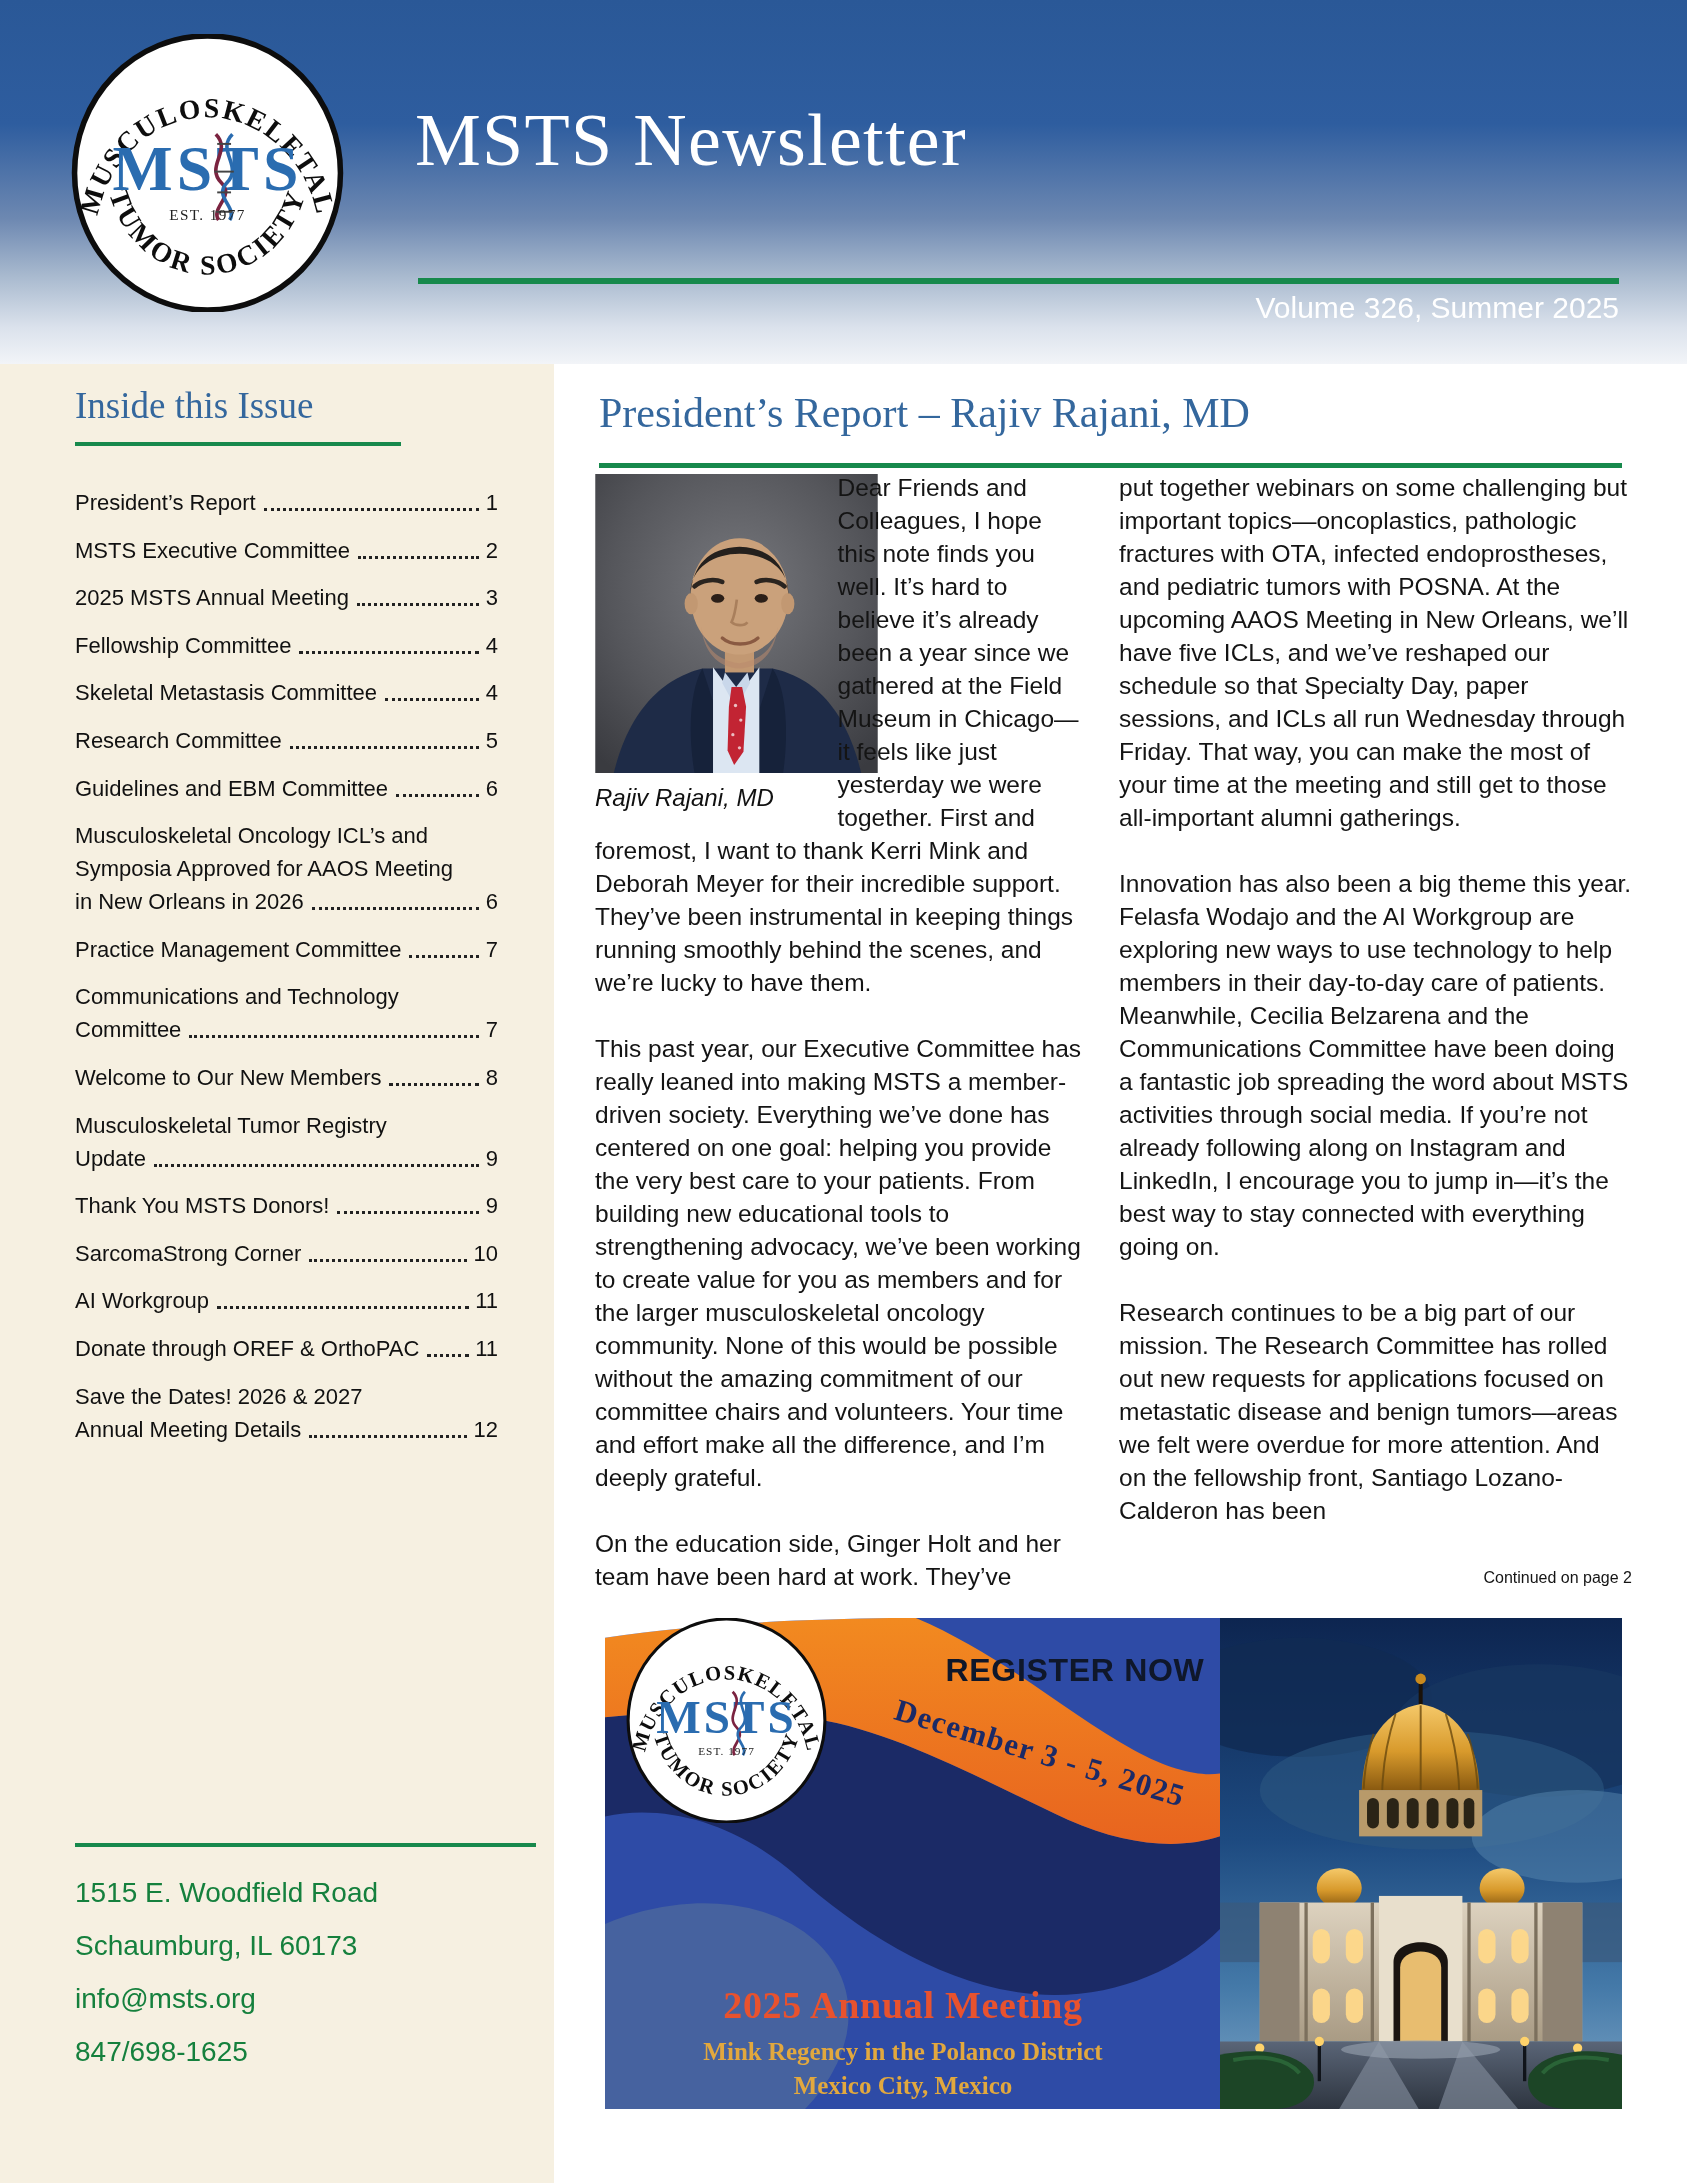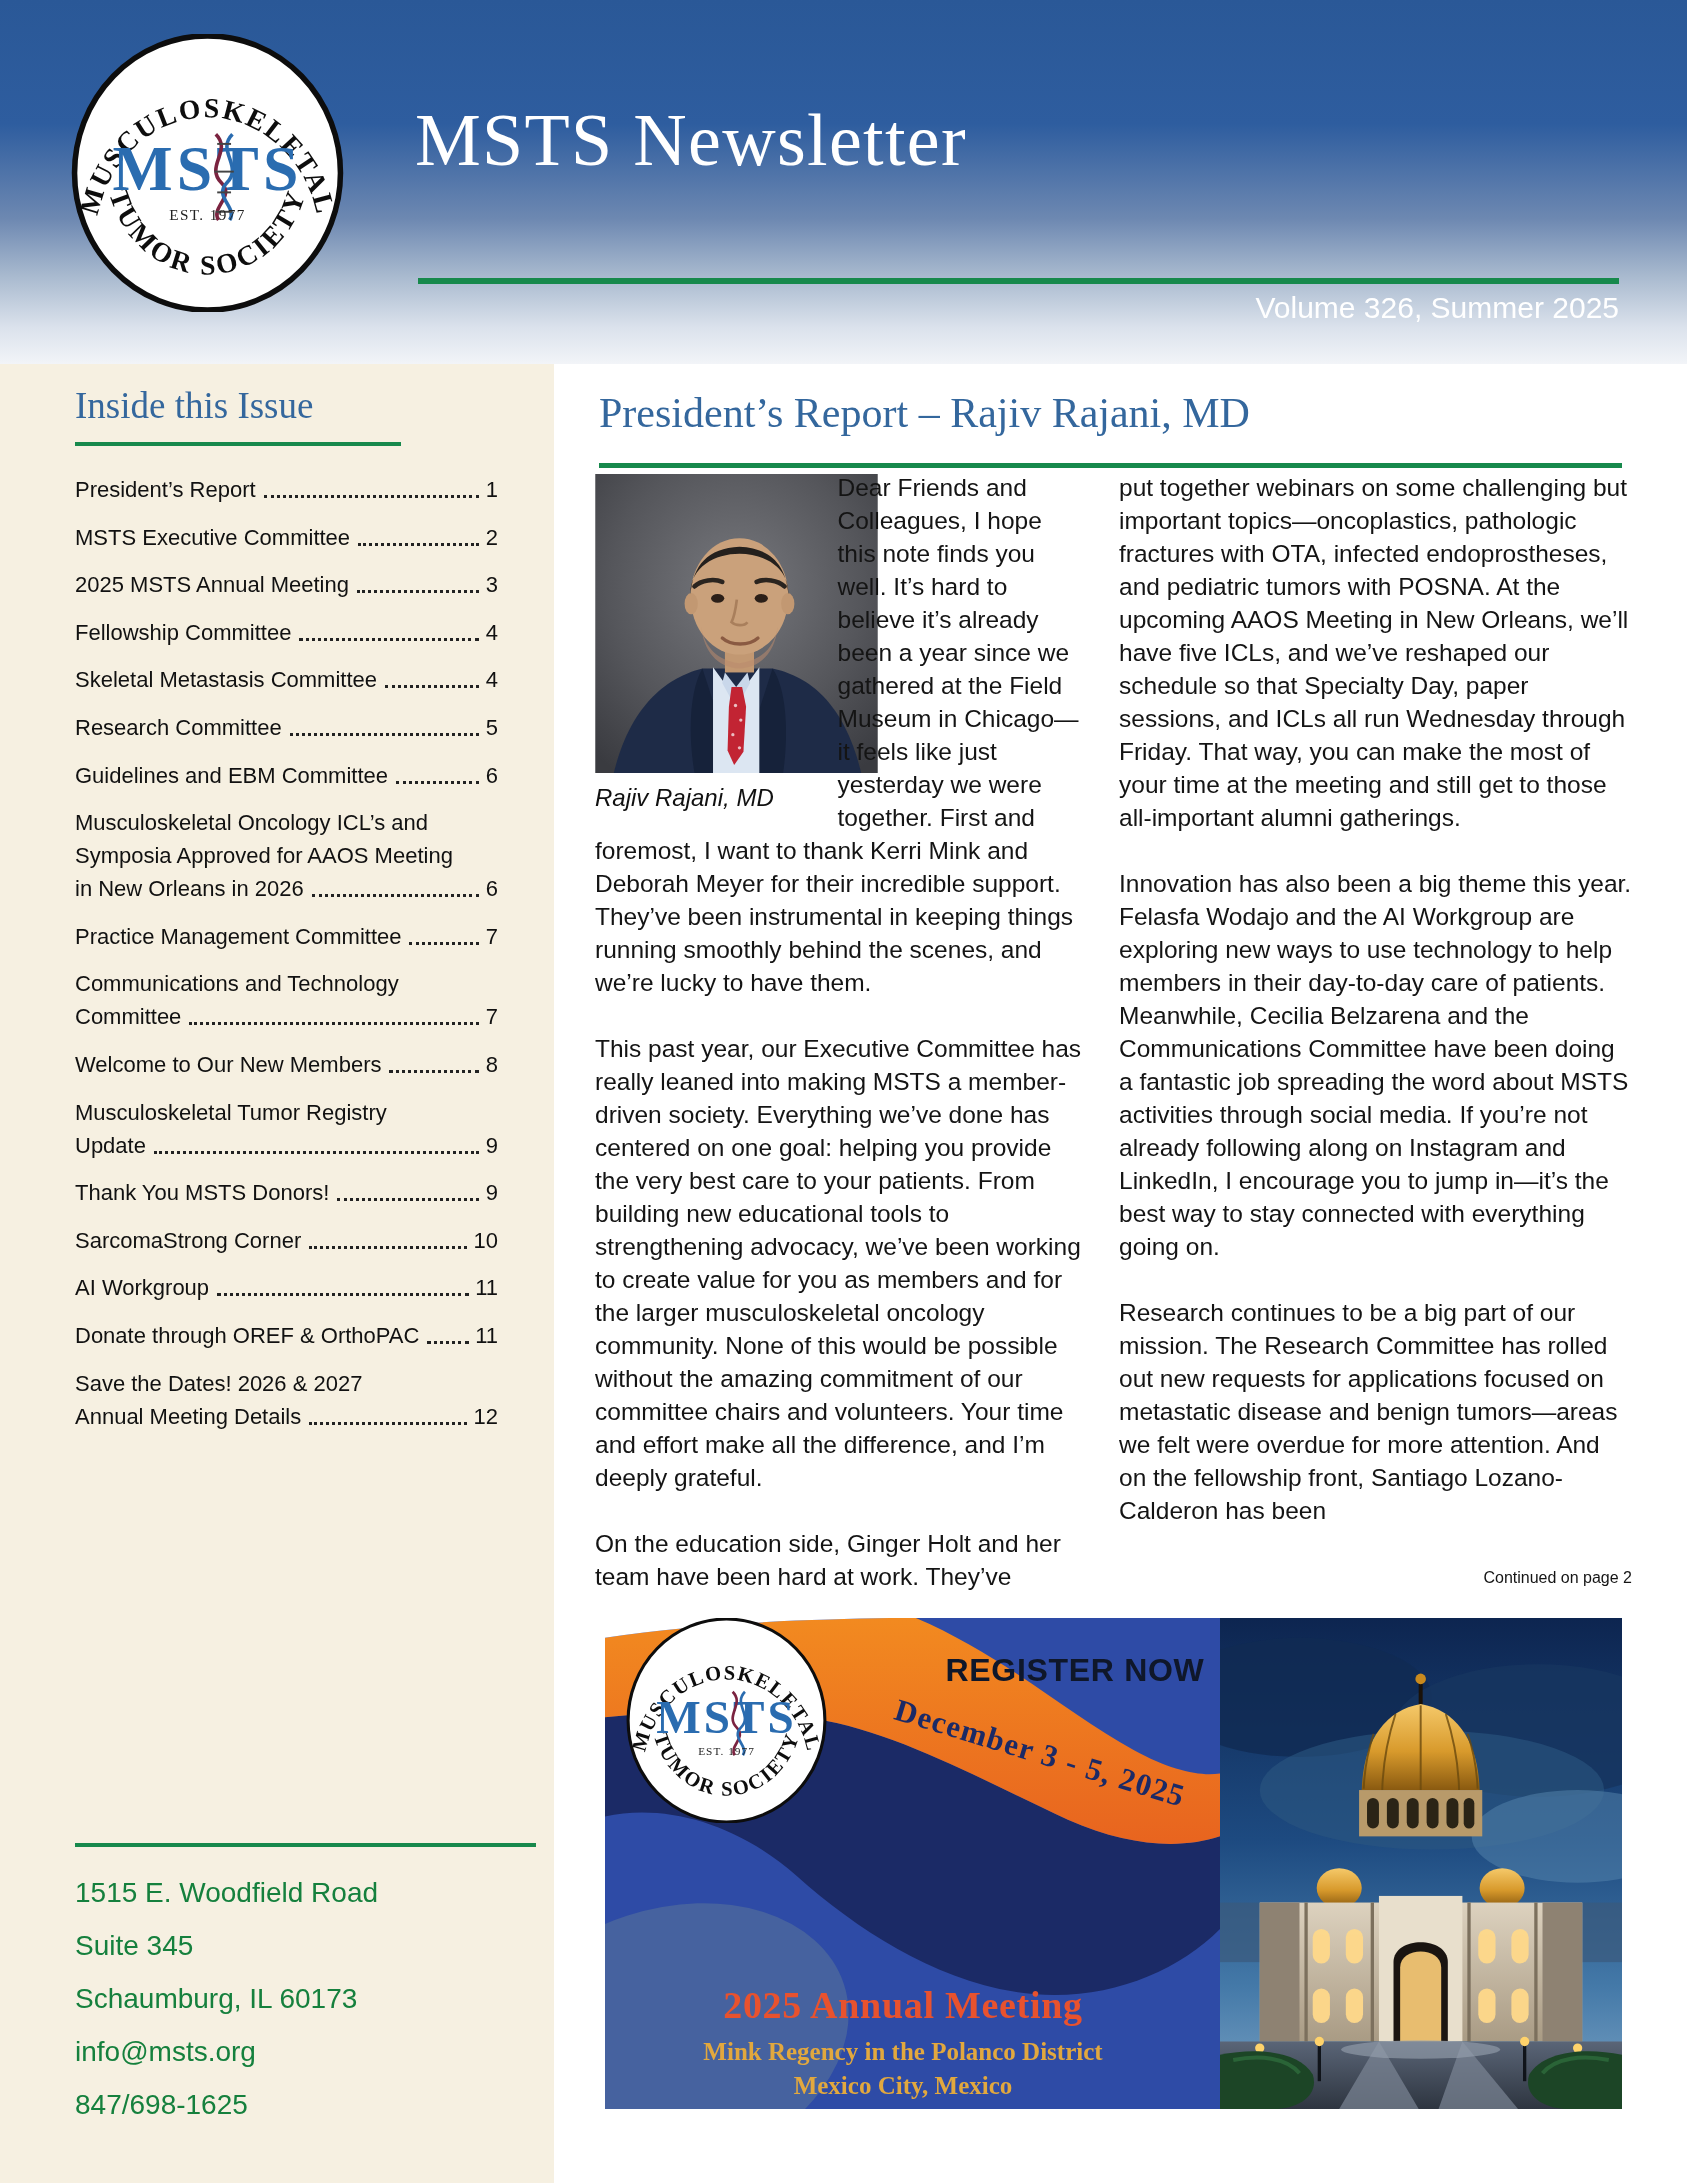--- a/index.html
+++ b/index.html
@@ -12,21 +12,21 @@
     background:linear-gradient(180deg,#2a5897 0%,#2e5d9f 34%,#6d88b1 60%,#a9bacf 76%,#dbe2ec 90%,#f2f4f8 100%);}
   .logo-box{position:absolute;left:69px;top:34px;width:277px;height:278px;}
   .nl-title{position:absolute;left:415px;top:98px;font-size:74px;color:#ffffff;letter-spacing:1.3px;}
   .header-rule{position:absolute;left:418px;top:278px;width:1201px;height:6px;background:#17894c;}
   .volume{position:absolute;left:418px;top:291px;width:1201px;text-align:right;font-size:30px;color:#ffffff;}
 
   
   .sidebar{position:absolute;left:0;top:364px;width:554px;height:1819px;background:#f6f0e1;}
   .inside-title{position:absolute;left:75px;top:20px;font-size:37px;color:#34679d;}
   .inside-rule{position:absolute;left:75px;top:78px;width:326px;height:4px;background:#17894c;}
-  .toc{position:absolute;left:75px;top:109px;width:423px;font-size:22px;color:#111;}
+  .toc{position:absolute;left:75px;top:122px;width:423px;font-size:22px;color:#111;}
   .toc-item{margin-bottom:14.6px;}
   .toc-row{display:flex;align-items:flex-end;line-height:33px;}
   .toc-text{white-space:nowrap;}
   .lead{flex:1;border-bottom:3px dotted #222;margin:0 6.6px 8px 8px;}
   .toc-page{white-space:nowrap;}
 
   .hq{position:absolute;left:75px;top:1470px;width:463px;}
   .hq-title{font-size:38px;color:#34679d;}
   .hq-rule{width:461px;height:4px;background:#17894c;margin-top:9.3px;}
   .hq-lines{margin-top:18.5px;font-size:28px;line-height:53px;color:#15803d;}
@@ -229,21 +229,20 @@
             <span class="toc-text">Annual Meeting Details</span>
             <span class="lead"></span>
             <span class="toc-page">12</span>
           </div>
         </div>
       </div>
     <div class="hq">
       <div class="hq-rule"></div>
       <div class="hq-lines" id="hq-lines">
           <div>1515 E. Woodfield Road</div>
-          <div>Suite 345</div>
           <div>Schaumburg, IL 60173</div>
           <div>info@msts.org</div>
           <div>847/698-1625</div>
         </div>
     </div>
   </div>
 
   <div class="art-title serif">President’s Report – Rajiv Rajani, MD</div>
   <div class="art-rule"></div>
 

